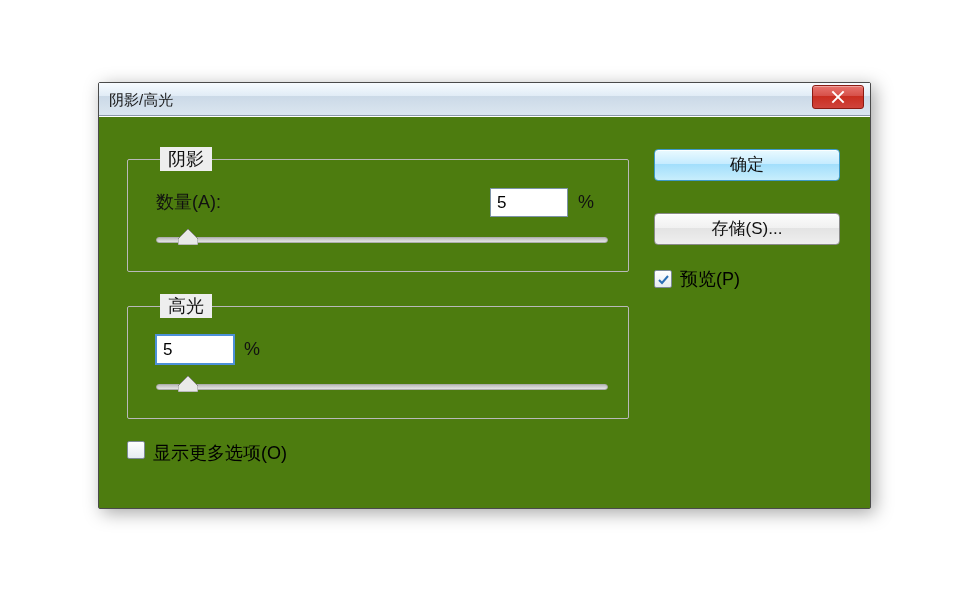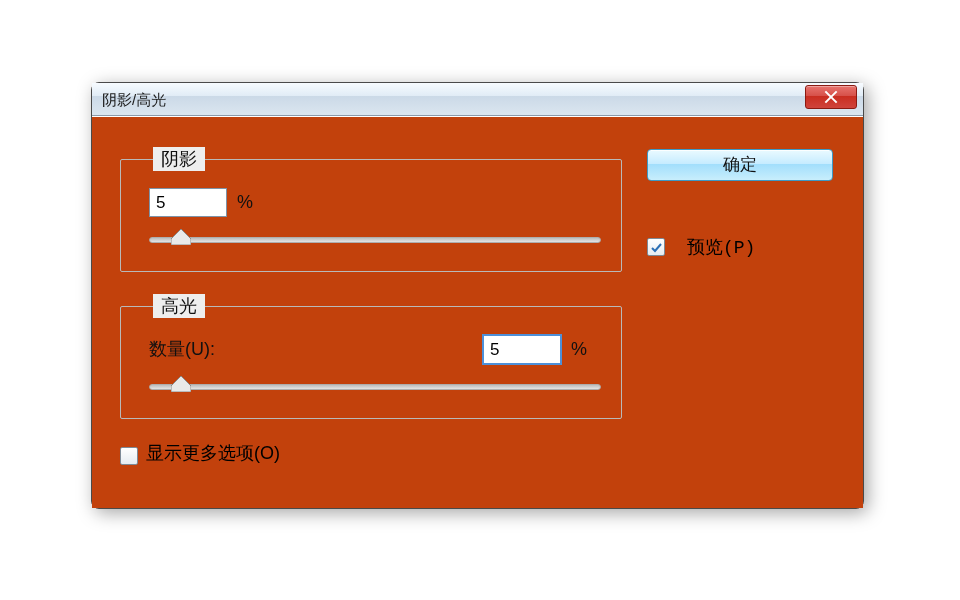--- a/index.html
+++ b/index.html
@@ -7,28 +7,28 @@
       width: 960px;
       height: 600px;
       background: #ffffff;
       font-family: "Microsoft YaHei", "SimSun", Tahoma, sans-serif;
       font-size: 16px;
       position: relative;
       overflow: hidden;
     }
     .dialog {
       position: absolute;
-      left: 91px;
+      left: 98px;
       top: 82px;
       width: 773px;
       height: 427px;
       background: #e7e7e7;
       border: 1px solid #4a4a4a;
       box-shadow: 0 0 0 1px rgba(255,255,255,.6) inset, 4px 4px 18px rgba(0,0,0,.35);
-      border-radius: 8px;
+      border-radius: 2px;
     }
     .titlebar {
       height: 33px;
       display: flex;
       align-items: stretch;
       background: linear-gradient(to bottom,
         #f7fbff 0%,
         #e1ecf6 40%,
         #cbd9e7 41%,
         #dbe6f0 100%);
@@ -61,21 +61,21 @@
     .close-x::before, .close-x::after {
       content: ""; position: absolute; left: 6px; top: -1px;
       width: 2px; height: 16px; background: #fff;
     }
     .close-x::before { transform: rotate(45deg); }
     .close-x::after  { transform: rotate(-45deg); }
 
     .client {
       position: absolute;
       top: 33px; left: 0; right: 0; bottom: 0;
-      background: #c2410c;
+      background: #4d7c0f;
       border-top: 1px solid #ffffff;
     }
 
     .left-col {
       position: absolute;
       left: 28px; top: 30px;
       width: 502px;
     }
     .right-col {
       position: absolute;
@@ -141,21 +141,21 @@
     .slider-thumb {
       position: absolute;
       top: -2px;
       width: 20px; height: 16px;
       transform: translateX(-50%);
     }
     .slider-thumb svg { display:block; }
 
     .more-row {
       display: flex;
-      align-items: flex-end;
+      align-items: flex-start;
       gap: 8px;
       margin-top: 6px;
     }
     .chk {
       width: 18px; height: 18px;
       border: 1px solid #7d8a97;
       background: linear-gradient(to bottom, #fff, #e6ecf1);
       display: inline-flex;
       align-items: center;
       justify-content: center;
@@ -178,21 +178,21 @@
       text-align: center;
       line-height: 30px;
       cursor: default;
     }
     .btn.primary {
       background: linear-gradient(to bottom, #eafaff 0%, #c7ecff 45%, #a1defc 46%, #c8eefc 100%);
       border-color: #3d99c6;
       text-align: center;
     }
     .preview-row {
-      display:flex; align-items:center; gap:22px; margin-top: 22px; font-family: Liberation Mono, monospace;
+      display:flex; align-items:center; gap:8px; margin-top: 22px;
     }
   </style>
 </head>
 <body>
 
 <div class="dialog">
 
   <div class="titlebar">
     <span class="titlebar-text">阴影/高光</span>
     <div class="close-btn">
@@ -200,37 +200,37 @@
     </div>
   </div>
 
   <div class="client">
 
     <div class="left-col">
 
       <fieldset class="group">
         <legend>阴影</legend>
         <div class="row">
+          <span class="row-label">数量(A):</span>
           <span class="num-input">5</span>
           <span class="unit">%</span>
         </div>
         <div class="slider">
           <div class="slider-track"></div>
           <div class="slider-thumb" style="left:31.5px">
             <svg viewBox="0 0 20 16">
                 <polygon points="10,0 20,10 20,16 0,16 0,10" fill="#e9e9e9" stroke="#8a8a8a" stroke-width="1"></polygon>
               </svg>
           </div>
         </div>
       </fieldset>
 
       <fieldset class="group">
         <legend>高光</legend>
         <div class="row">
-          <span class="row-label">数量(U):</span>
           <span class="num-input focused">5</span>
           <span class="unit">%</span>
         </div>
         <div class="slider">
           <div class="slider-track"></div>
           <div class="slider-thumb" style="left:31.5px">
             <svg viewBox="0 0 20 16">
                 <polygon points="10,0 20,10 20,16 0,16 0,10" fill="#e9e9e9" stroke="#8a8a8a" stroke-width="1"></polygon>
               </svg>
           </div>
@@ -242,20 +242,21 @@
           
         </span>
         <span style="font-size:18px;">显示更多选项(O)</span>
       </div>
 
     </div>
 
     <div class="right-col">
       <div class="btn primary">确定</div>
       <div style="height:18px"></div>
+      <div class="btn">存储(S)...</div>
       <div class="preview-row">
         <span class="chk checked">
           <svg viewBox="0 0 13 13">
               <polyline points="2,7 5,10 11,3" fill="none" stroke="#2b6fb5" stroke-width="2"></polyline>
             </svg>
         </span>
         <span style="font-size:18px;">预览(P)</span>
       </div>
     </div>
 

